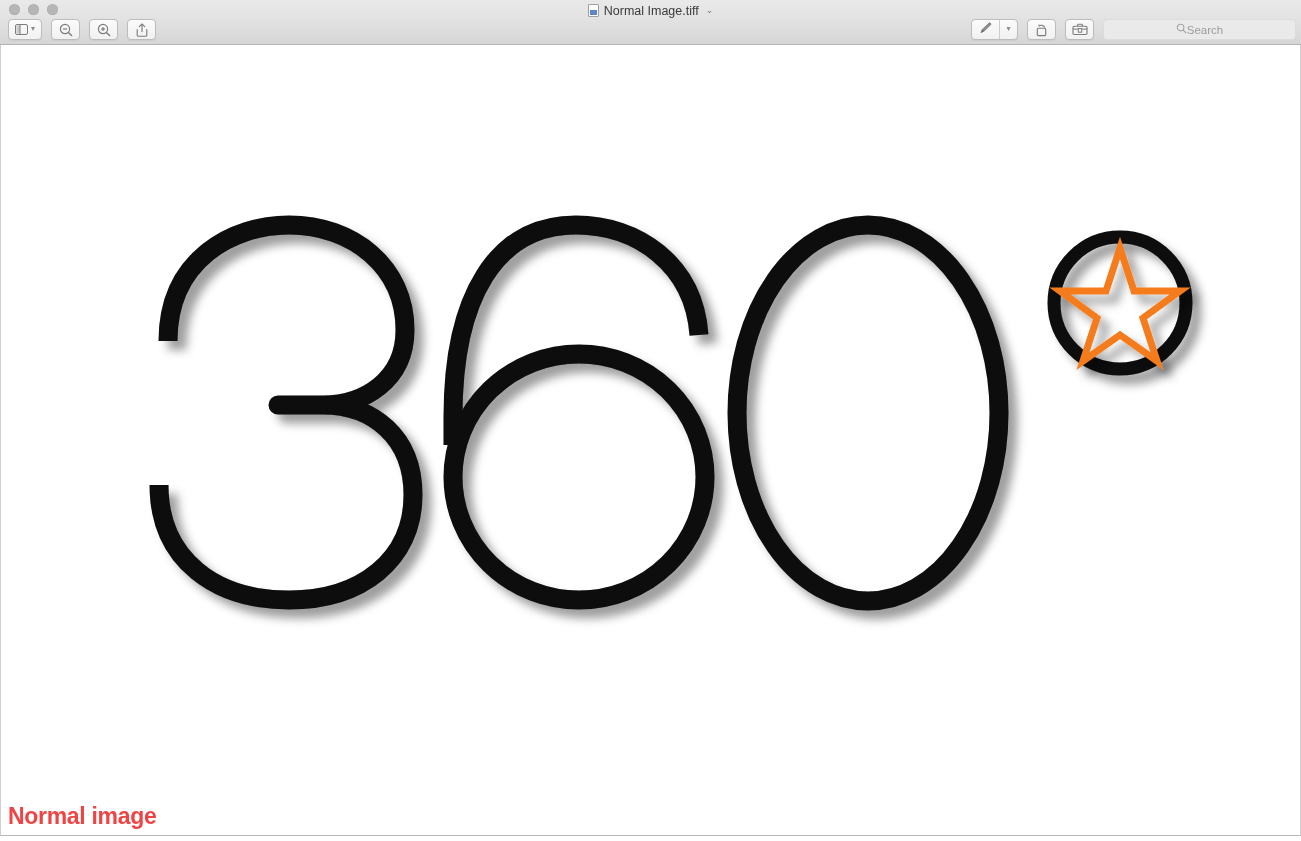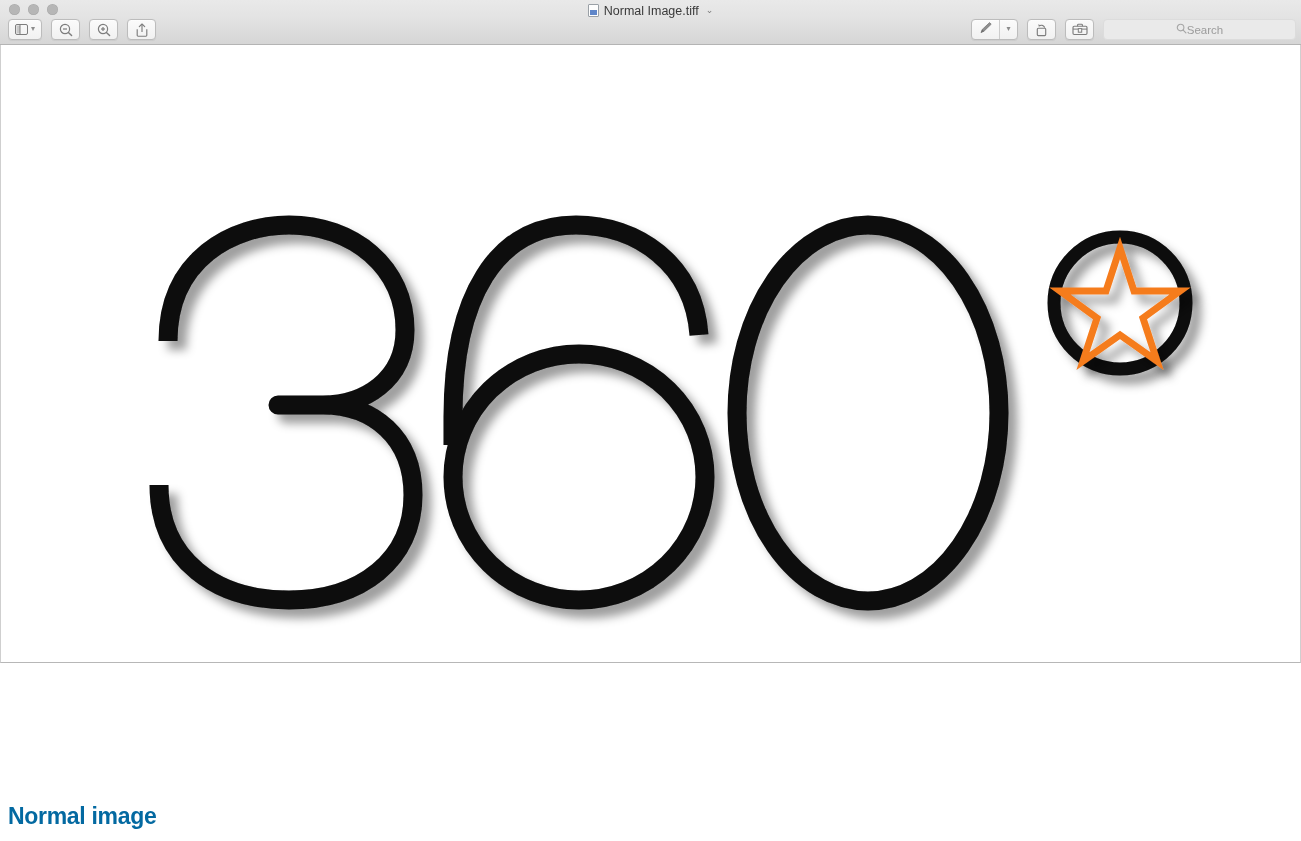--- a/index.html
+++ b/index.html
@@ -11,21 +11,21 @@
     font-family: "Liberation Sans", sans-serif;
     overflow: hidden;
   }
 
   
   .window {
     position: absolute;
     left: 0;
     top: 0;
     width: 1301px;
-    height: 663px;
+    height: 836px;
     background: #ffffff;
     display: flex;
     flex-direction: column;
   }
 
   
   .titlebar {
     position: relative;
     height: 45px;
     flex: 0 0 45px;
@@ -179,21 +179,21 @@
     height: 750px;
   }
 
   
   .caption {
     position: absolute;
     left: 8px;
     top: 803px;
     font-size: 23px;
     font-weight: bold;
-    color: #0369a1;
+    color: #ef4444;
     letter-spacing: -0.3px;
   }
 </style>
 </head>
 <body>
 
 <div class="window">
 
   <div class="titlebar">
 

